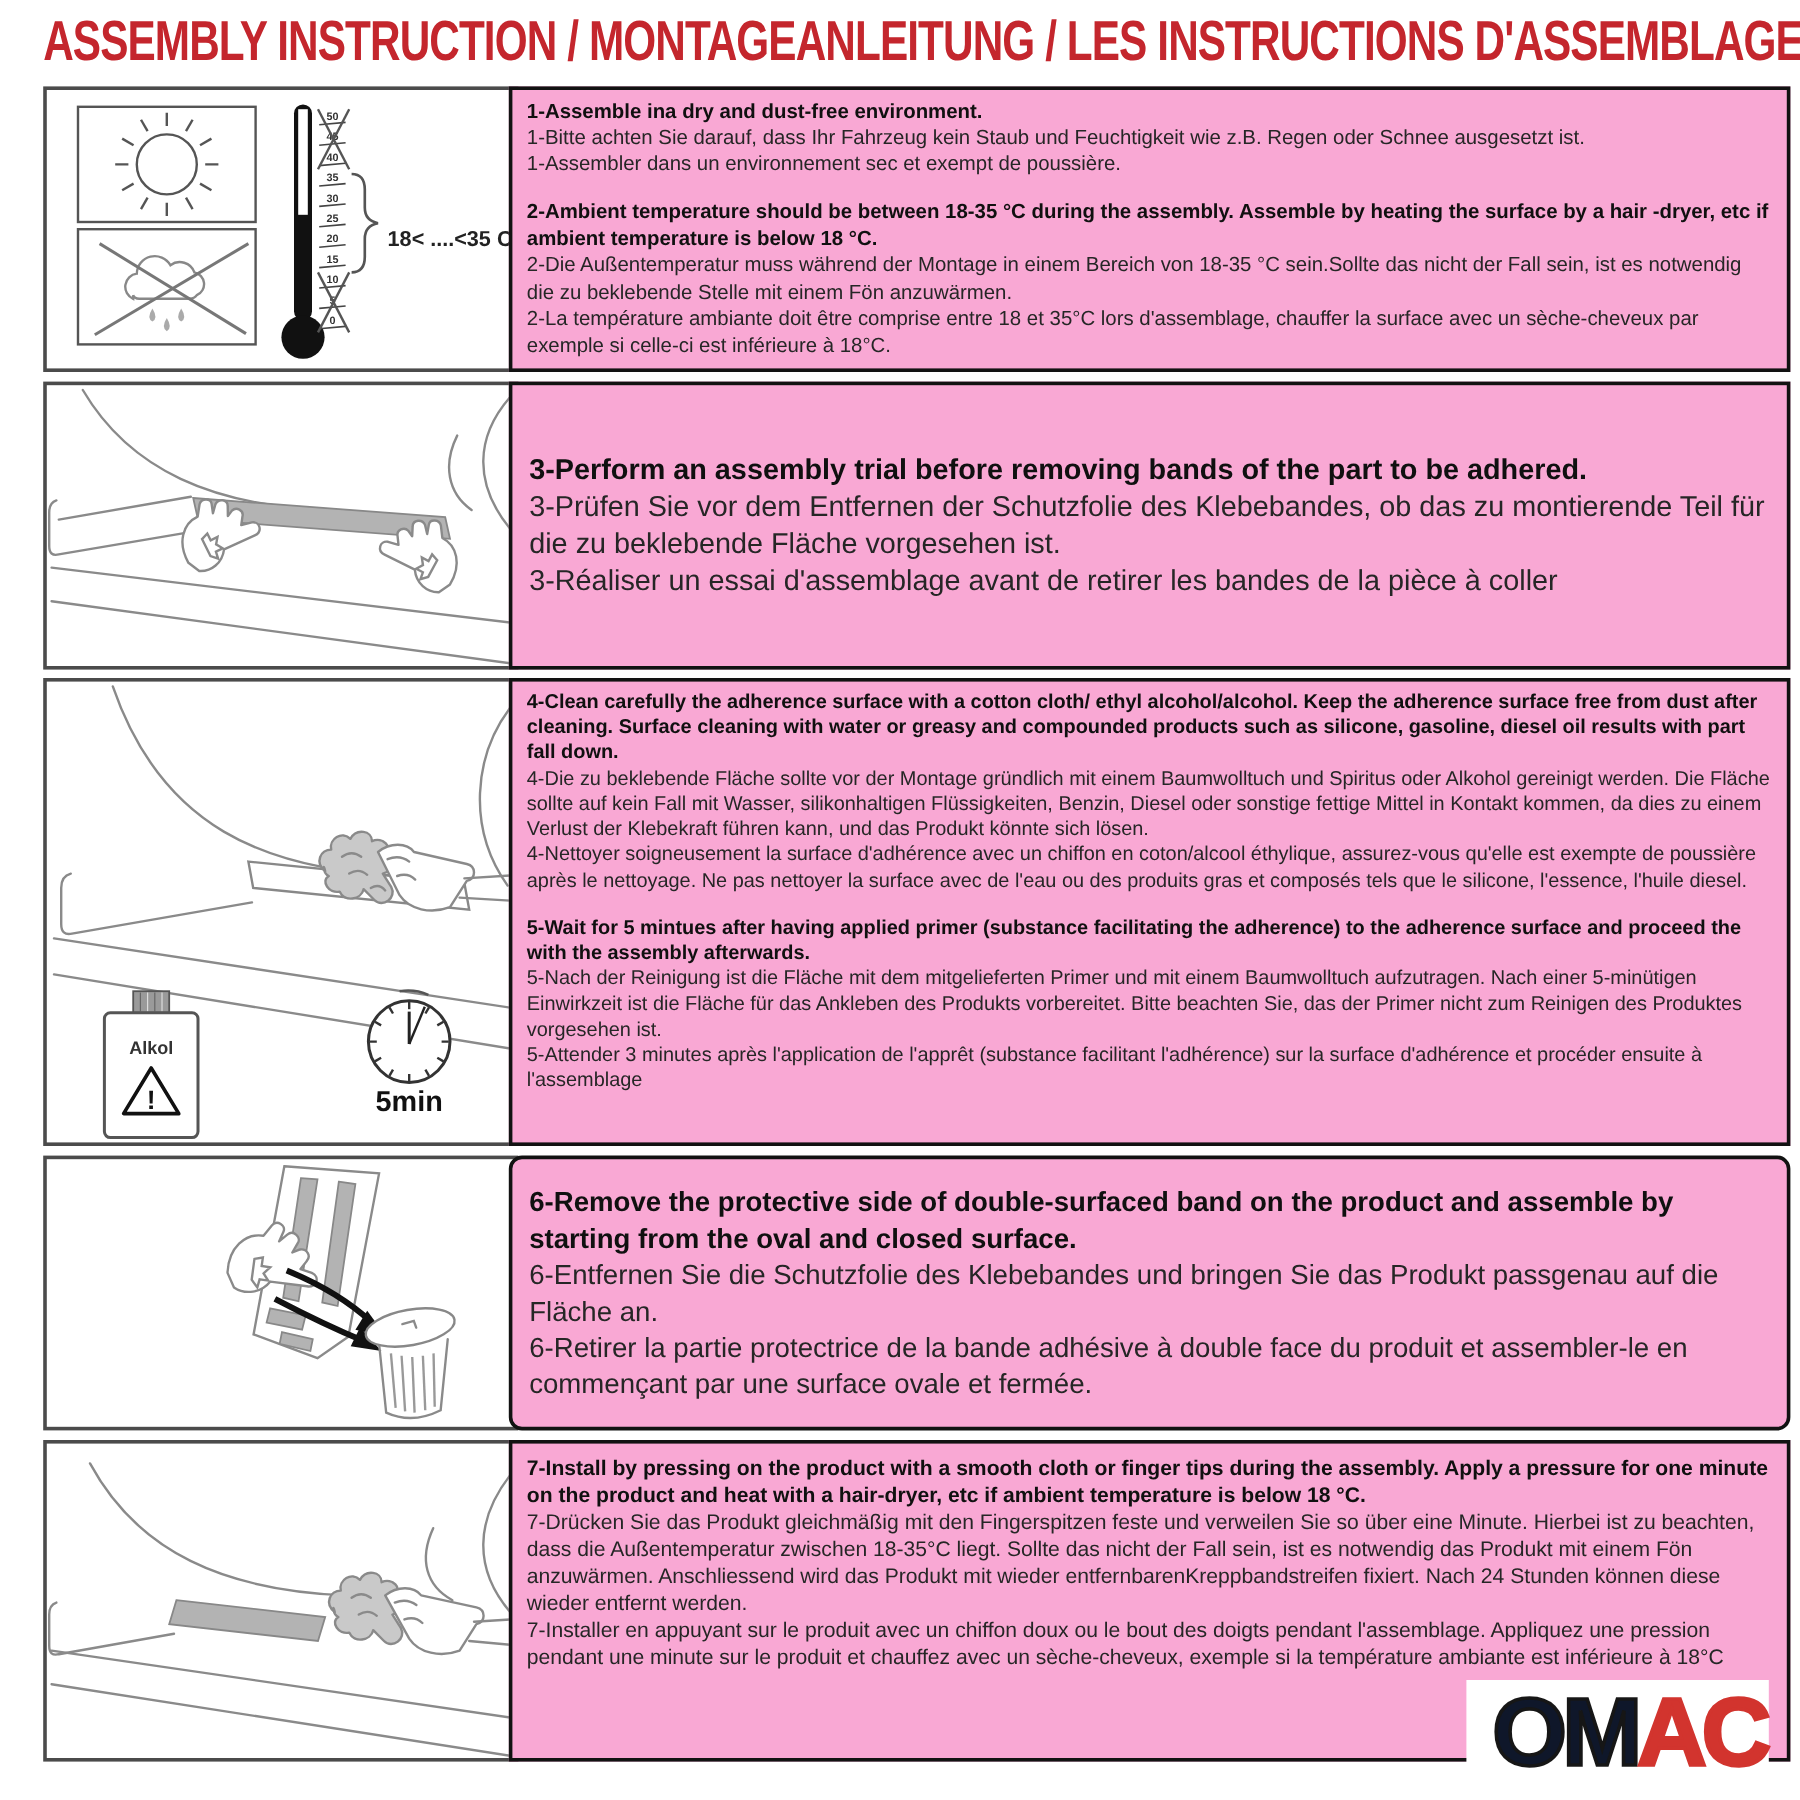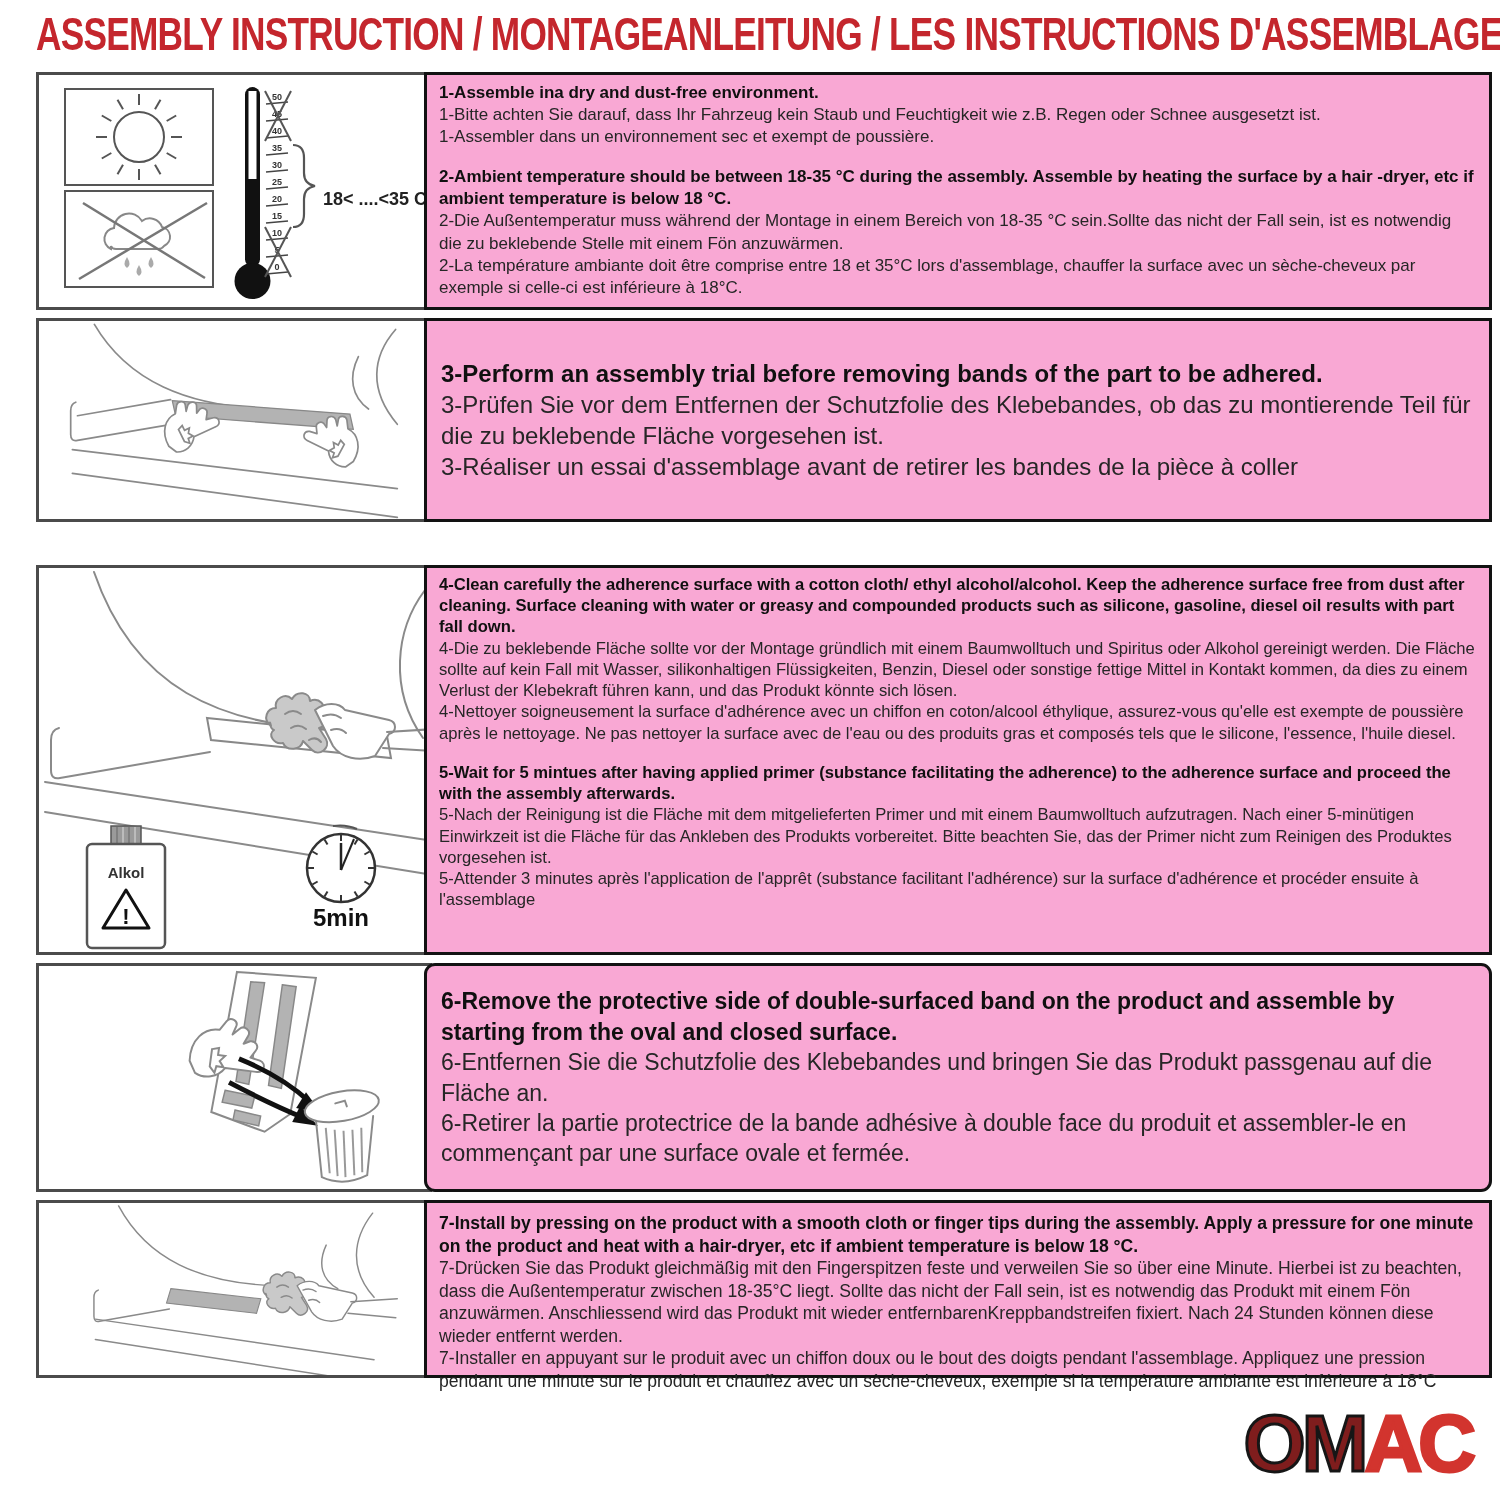--- a/index.html
+++ b/index.html
@@ -15,39 +15,39 @@
   .row{position:absolute;left:20px;right:8px;}
   .imgbox{
     position:absolute;left:16px;top:0;bottom:0;width:396px;
     border:3px solid #4b4b4b;background:#fff;box-sizing:border-box;
   }
   .textbox{
     position:absolute;left:404px;right:0;top:0;bottom:0;
     border:3px solid #121212;background:#f9a8d4;box-sizing:border-box;color:#262626;
   }
   .r1{top:72px;height:238px;}
-  .r2{top:318px;height:204px;}
+  .r2{top:318px;height:240px;}
   .r3{top:565px;height:390px;}
   .r4{top:963px;height:229px;}
-  .r5{top:1200px;height:178px;}
+  .r5{top:1200px;height:268px;}
   .art{width:100%;height:100%;display:block;}
   p{margin:0;}
   .b{font-weight:700;color:#101010;}
   .gap{margin-top:18px;}
   .t-sm{font-size:17px;line-height:1.3;padding:7px 12px;}
   .t-md{font-size:16.6px;line-height:1.28;padding:6px 12px;}
   .t-lg{font-size:24px;line-height:1.3;padding:10px 14px;display:flex;flex-direction:column;justify-content:center;}
   .t-lg2{font-size:23px;line-height:1.32;padding:10px 14px;display:flex;flex-direction:column;justify-content:center;border-radius:11px;}
   .t-m5{font-size:17.6px;line-height:1.28;padding:9px 12px;}
   .logo{
     position:absolute;right:26px;top:1400px;z-index:5;background:#fff;
     padding:4px 2px 10px 22px;font-size:80px;font-weight:900;line-height:1;
     letter-spacing:-4px;white-space:nowrap;
   }
-  .logo .lb{color:#7f1d1d;-webkit-text-stroke:3px #161616;}
+  .logo .lb{color:#0f172a;-webkit-text-stroke:3px #161616;}
   .logo .lr{color:#d2342e;-webkit-text-stroke:3px #d2342e;}
   svg text{font-family:"Liberation Sans", sans-serif;}
   .tick{font-size:9px;fill:#333;font-weight:600;}
   .lineart{stroke:#8a8a8a;stroke-width:2;fill:none;stroke-linecap:round;}
   .hand{fill:#fff;stroke:#8a8a8a;stroke-width:2;stroke-linejoin:round;}
   .cloth{fill:#c9c9c9;stroke:#8a8a8a;stroke-width:2;stroke-linejoin:round;}
   .strip{fill:#b3b3b3;stroke:#888;stroke-width:1.5;}
 </style>
 </head>
 <body>

